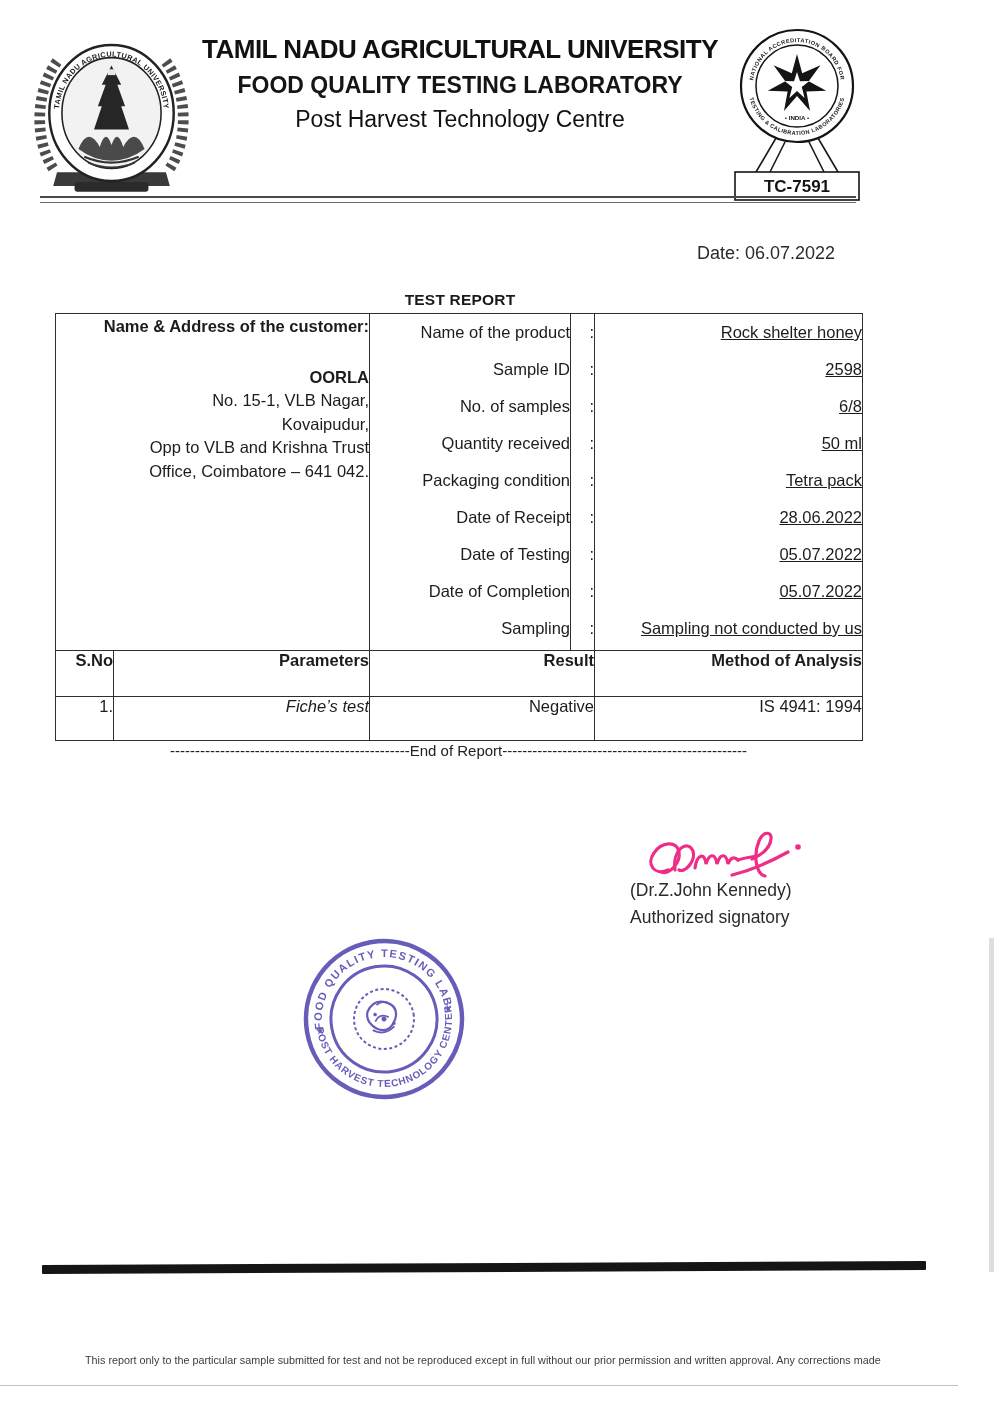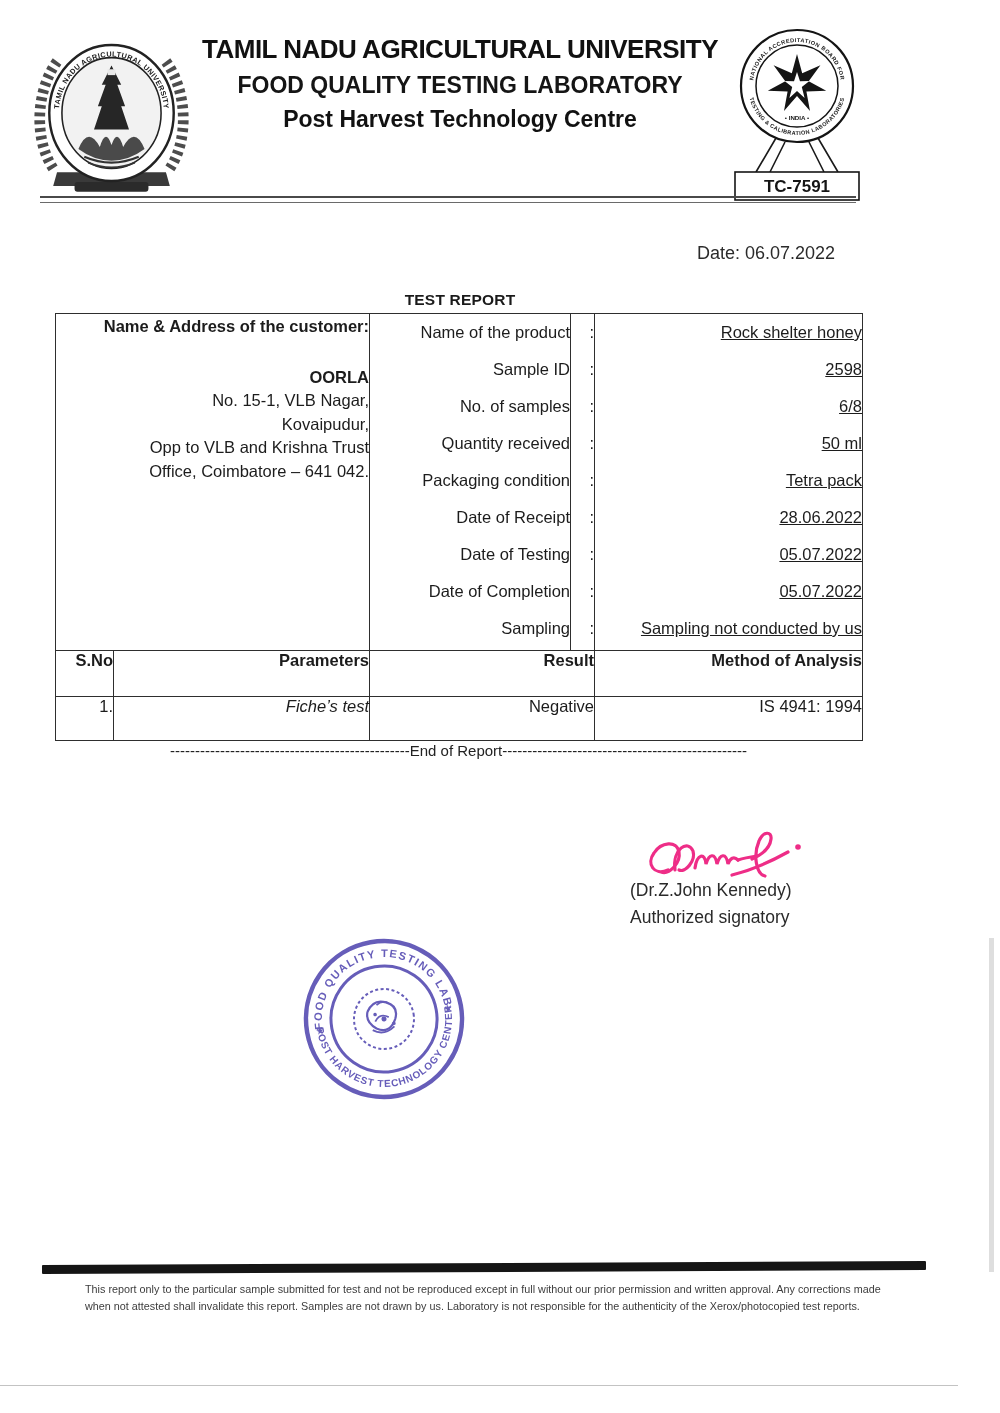--- a/index.html
+++ b/index.html
@@ -7,21 +7,21 @@
     position:relative;width:1000px;height:1413px;background:#ffffff;
     margin:0 auto;overflow:hidden;
     font-family:"Liberation Sans", sans-serif;color:#1c1c1c;
   }
   .abs{position:absolute;}
 
   
   .hdr-text{left:150px;top:34px;width:620px;text-align:center;}
   .hdr-line1{font-size:26px;font-weight:bold;letter-spacing:-0.5px;color:#111;}
   .hdr-line2{font-size:23px;font-weight:bold;margin-top:7px;color:#151515;}
-  .hdr-line3{font-size:23px;font-weight:bold;margin-top:7px;color:#111;}
+  .hdr-line3{font-size:23px;font-weight:normal;margin-top:7px;color:#111;}
   .hdr-line4{font-size:22px;font-weight:bold;margin-top:8px;color:#111;}
   .hdr-rule{left:40px;top:196px;width:816px;height:4px;
     border-top:2px solid #4a4a4a;border-bottom:1.5px solid #6a6a6a;}
 
   
   .date-line{left:697px;top:243px;font-size:18px;color:#2b2b2b;}
   .report-title{left:150px;top:291px;width:620px;text-align:center;
     font-size:15.5px;font-weight:bold;color:#1a1a1a;letter-spacing:0.2px;}
 
   
@@ -45,21 +45,21 @@
   .end-report{left:55px;top:742px;width:807px;text-align:center;
     font-size:15px;color:#222;white-space:nowrap;overflow:hidden;}
 
   
   .sig-name{left:630px;top:880px;font-size:17.5px;color:#2a2a2a;}
   .sig-title{left:630px;top:907px;font-size:17.5px;color:#2a2a2a;}
 
   
   .foot-bar{left:42px;top:1263px;width:884px;height:9px;background:#151515;
     transform:rotate(-0.25deg);border-radius:1px;}
-  .foot-text{left:85px;top:1281px;width:850px;font-size:10.8px;
+  .foot-text{left:85px;top:1352px;width:850px;font-size:10.8px;
     line-height:17px;color:#3c3c3c;}
   .bottom-line{left:0;top:1385px;width:958px;height:1px;background:#c3c3c3;}
   .edge-strip{left:989px;top:938px;width:5px;height:334px;background:#cdcdcd;opacity:.65;}
 
   svg{display:block;}
 </style>
 </head>
 <body>
 
 <div class="page">
@@ -245,18 +245,17 @@
         <textPath href="#stampBot" startOffset="50%" text-anchor="middle">POST HARVEST TECHNOLOGY CENTER</textPath>
       </text>
       <text x="21" y="90" text-anchor="middle" font-size="10" fill="#5a50b4">★</text>
       <text x="151" y="90" text-anchor="middle" font-size="10" fill="#5a50b4">★</text>
     </svg>
   </div>
 
   <div class="abs foot-bar"></div>
   <div class="abs foot-text">
     <div>This report only to the particular sample submitted for test and not be reproduced except in full without our prior permission and written approval. Any corrections made</div>
-    <div>when not attested shall invalidate this report. Samples are not drawn by us. Laboratory is not responsible for the authenticity of the Xerox/photocopied test reports.</div>
   </div>
   <div class="abs bottom-line"></div>
   <div class="abs edge-strip"></div>
 
 </div>
 
 </body></html>

